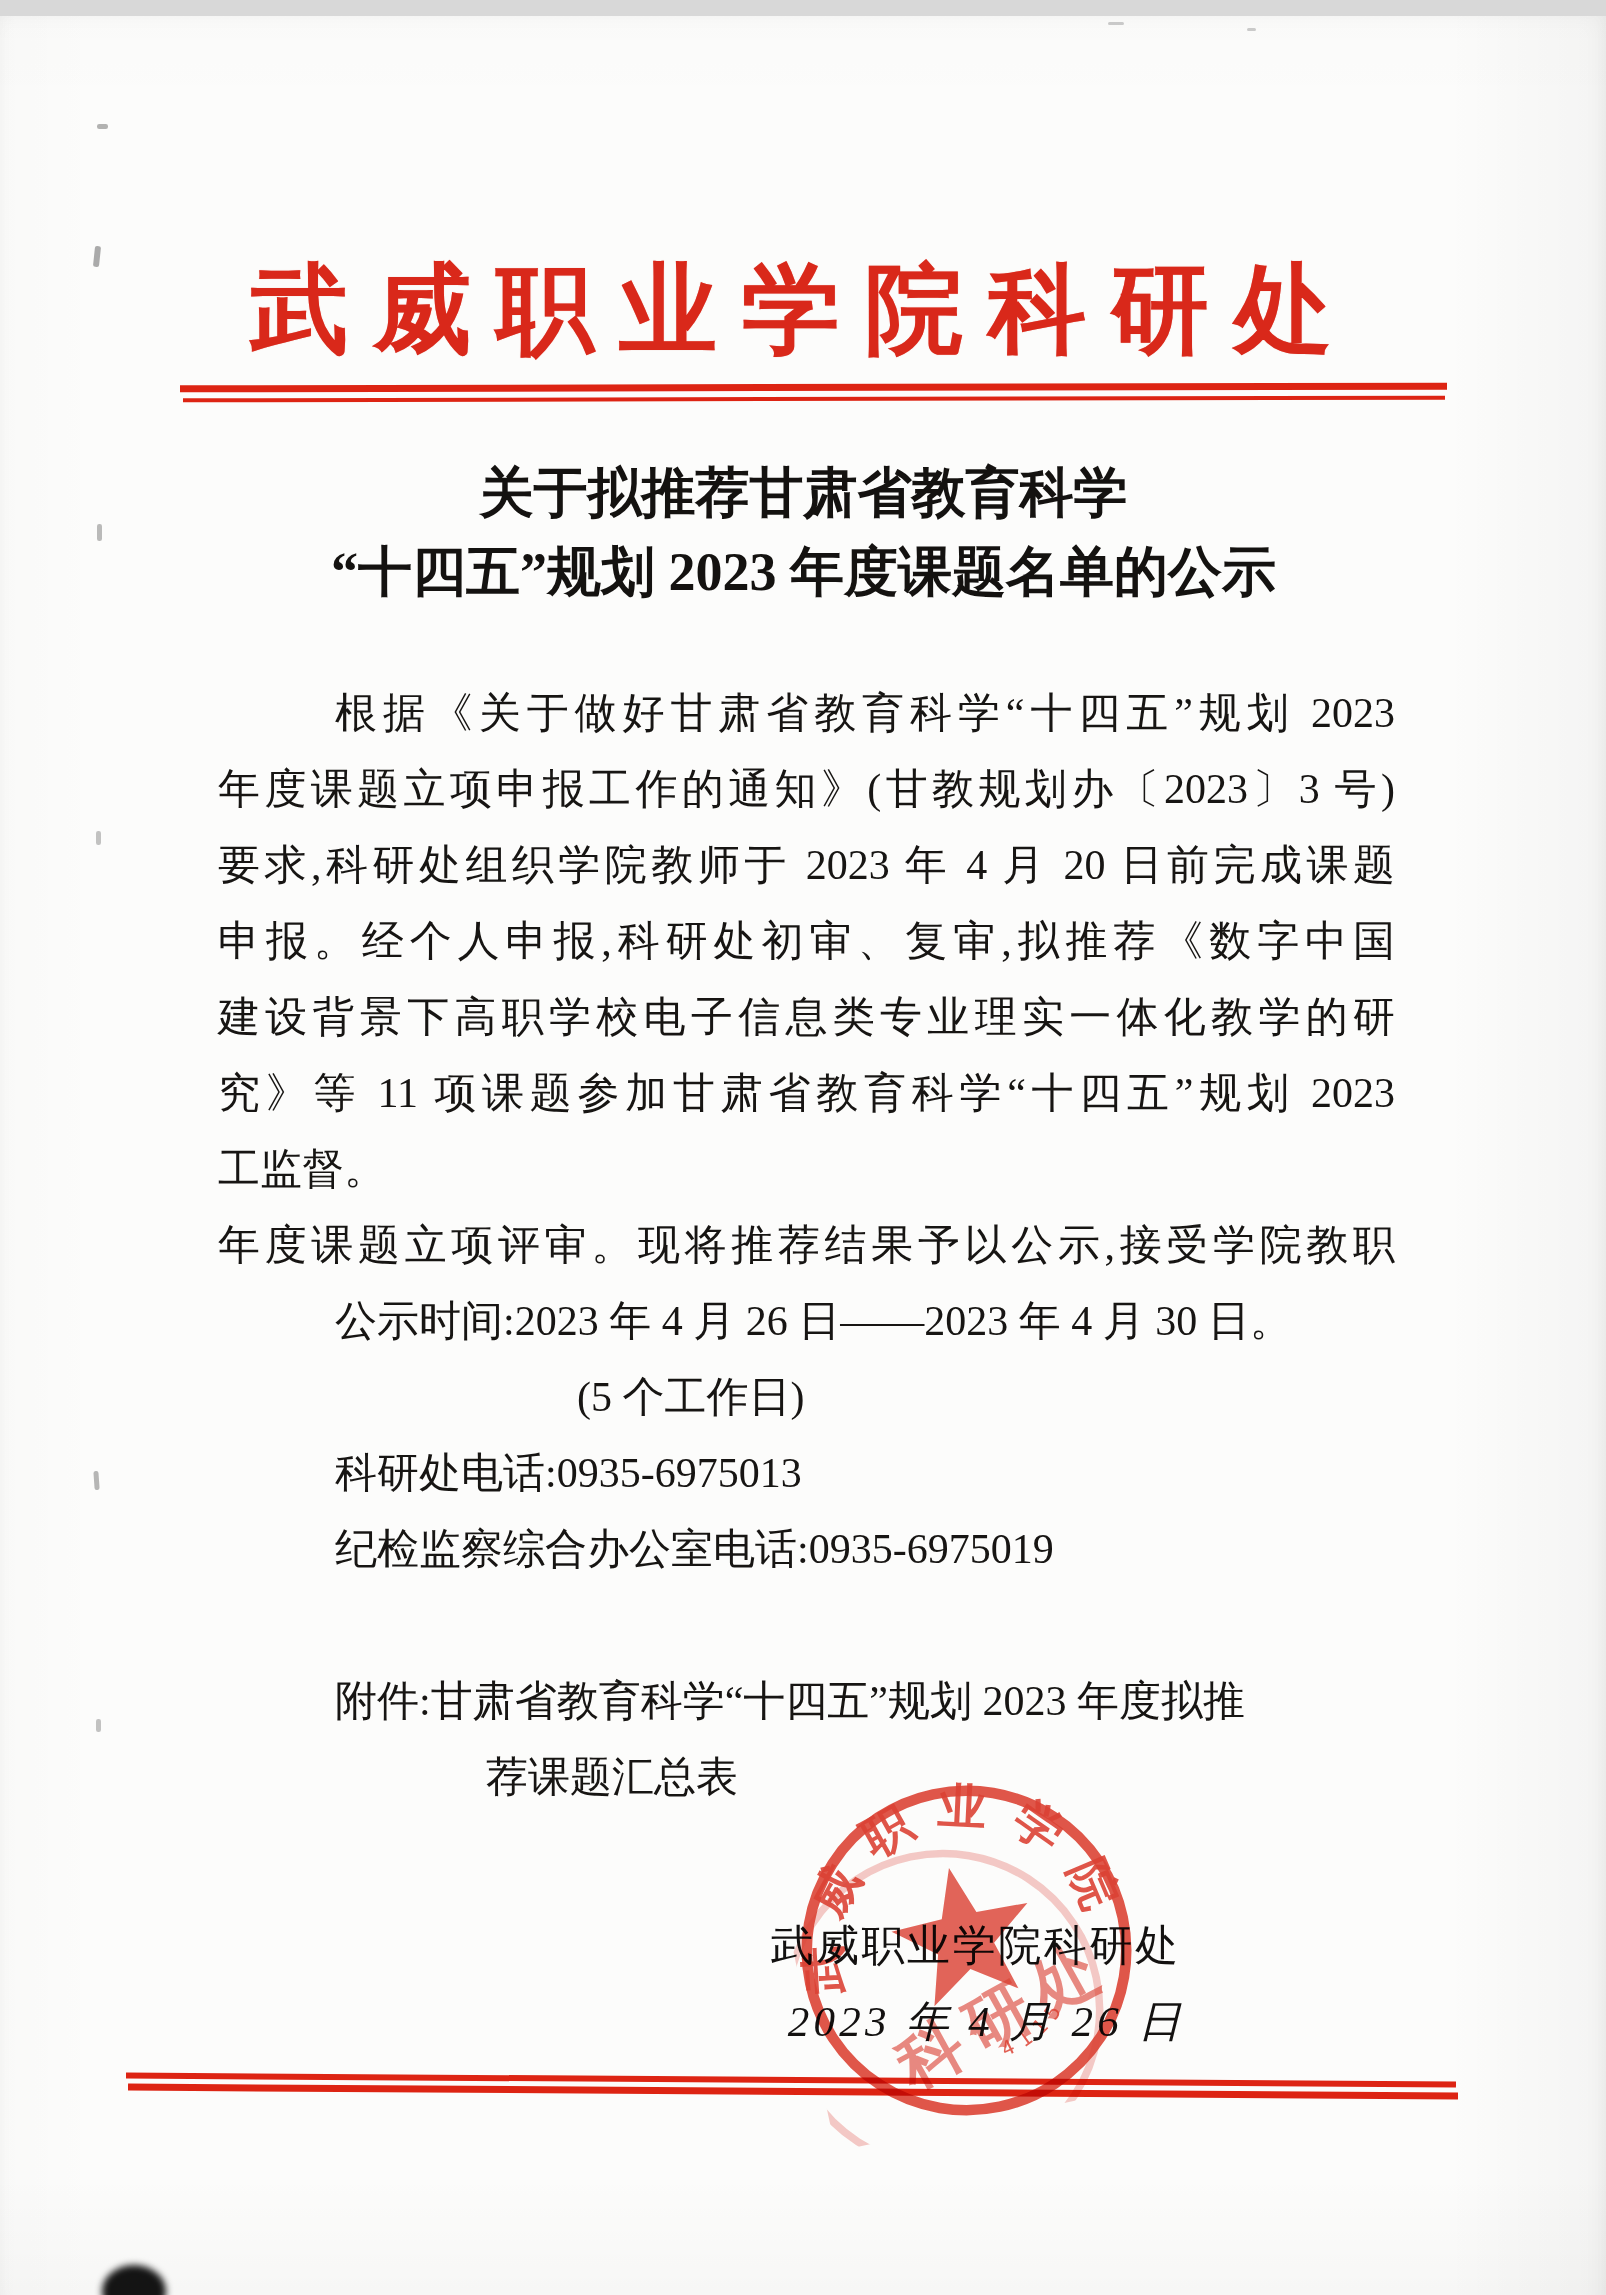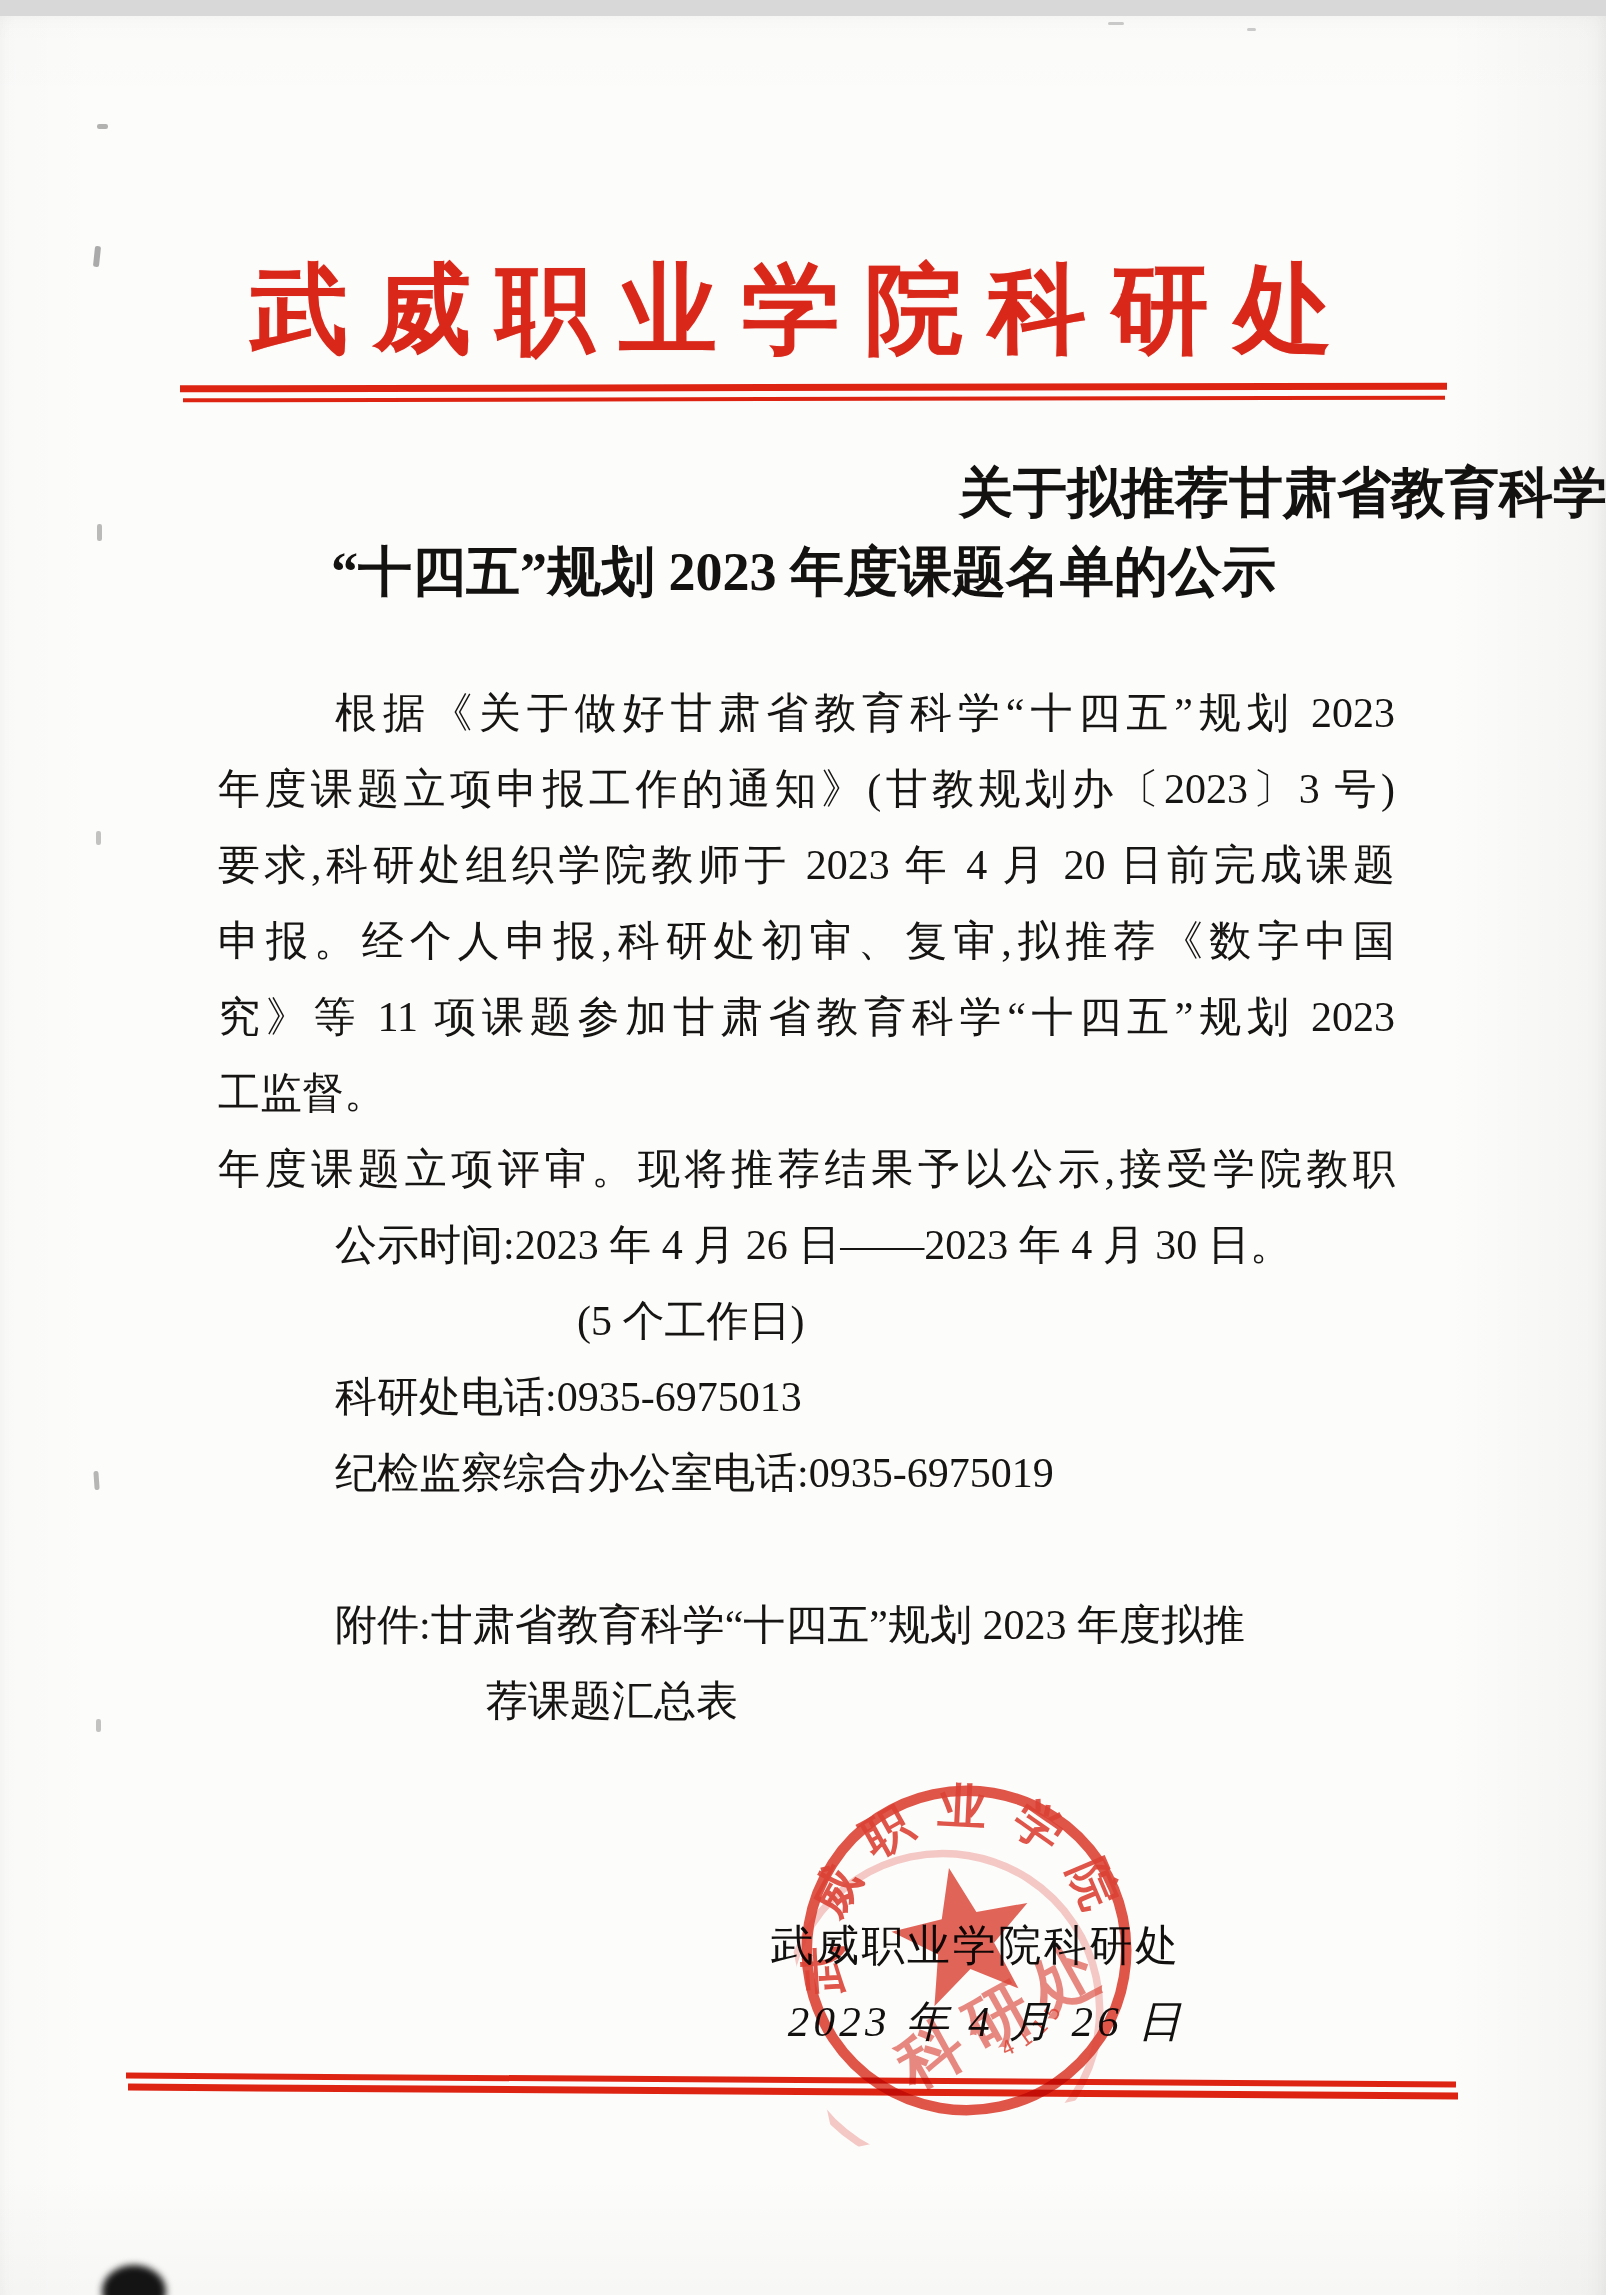--- a/index.html
+++ b/index.html
@@ -27,21 +27,21 @@
   .rule{position:absolute;background:#dd2413;}
   .rule-top-1{top:368px;left:180px;width:1267px;height:6.7px;transform:rotate(-0.12deg);}
   .rule-top-2{top:381px;left:183px;width:1262px;height:3.7px;transform:rotate(-0.12deg);}
   .rule-bottom-1{top:2061px;left:126px;width:1330px;height:6px;transform:rotate(0.38deg);}
   .rule-bottom-2{top:2072px;left:128px;width:1330px;height:7.4px;transform:rotate(0.38deg);}
   .doc-title{
     position:absolute;left:0;width:100%;
     text-align:center;font-size:54px;font-weight:700;
     color:#141210;white-space:nowrap;
   }
-  .doc-title.l1{top:441px;text-align:right;}
+  .doc-title.l1{top:441px;}
   .doc-title.l2{top:520px;}
   .body-col{
     position:absolute;left:218px;top:659px;width:1177px;
     font-size:42px;line-height:76px;
   }
   .line{height:76px;white-space:nowrap;}
   .just{text-align:justify;text-align-last:justify;}
   .ind1{text-indent:117px;}
   .pad1{padding-left:117px;}
   .pad-days{padding-left:359px;}
@@ -76,20 +76,21 @@
   <div class="rule rule-top-2"></div>
 
   <div class="doc-title l1">关于拟推荐甘肃省教育科学</div>
   <div class="doc-title l2">“十四五”规划 2023 年度课题名单的公示</div>
 
   <div class="body-col">
     <div class="line just ind1">根据《关于做好甘肃省教育科学“十四五”规划 2023</div>
     <div class="line just">年度课题立项申报工作的通知》(甘教规划办〔2023〕3 号)</div>
     <div class="line just">要求,科研处组织学院教师于 2023 年 4 月 20 日前完成课题</div>
     <div class="line just">申报。经个人申报,科研处初审、复审,拟推荐《数字中国</div>
+    <div class="line just">建设背景下高职学校电子信息类专业理实一体化教学的研</div>
     <div class="line just">究》等 11 项课题参加甘肃省教育科学“十四五”规划 2023</div>
     <div class="line">工监督。</div>
     <div class="line just">年度课题立项评审。现将推荐结果予以公示,接受学院教职</div>
     <div class="line pad1">公示时间:2023 年 4 月 26 日——2023 年 4 月 30 日。</div>
     <div class="line pad-days">(5 个工作日)</div>
     <div class="line pad1">科研处电话:0935-6975013</div>
     <div class="line pad1">纪检监察综合办公室电话:0935-6975019</div>
     <div class="line pad1 gap-before">附件:甘肃省教育科学“十四五”规划 2023 年度拟推</div>
     <div class="line pad-att2">荐课题汇总表</div>
   </div>

